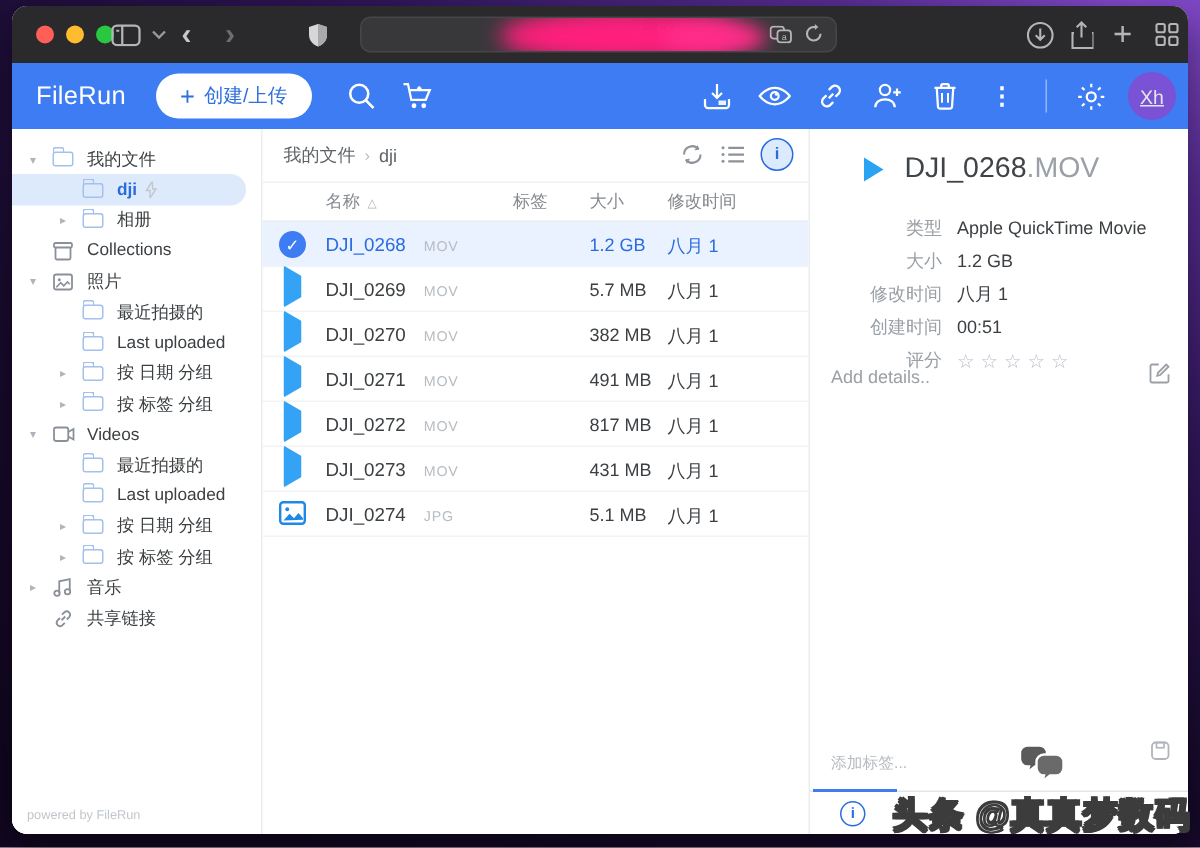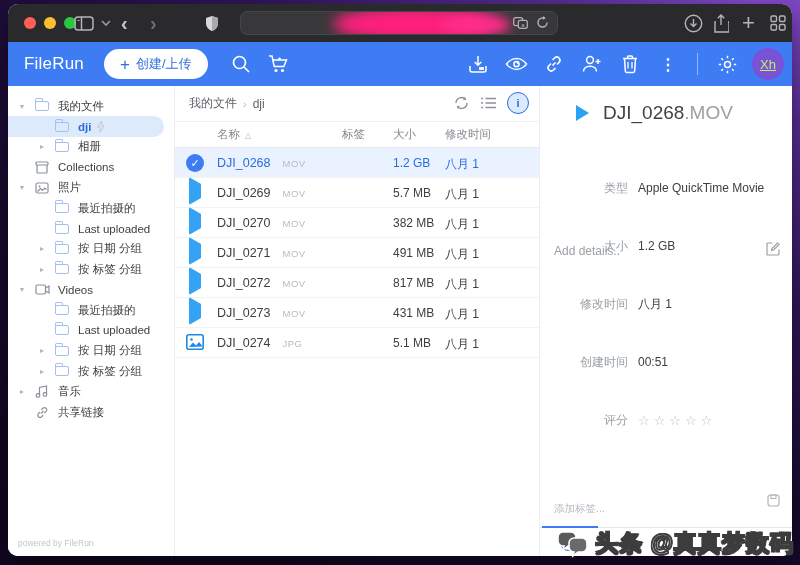--- a/index.html
+++ b/index.html
@@ -33,21 +33,21 @@
   .appbar { position:absolute; left:0; top:38px; right:0; height:44px; background:#3d7cf2;
     display:flex; align-items:center; }
   .logo { color:#fff; font-size:17px; letter-spacing:.2px; margin-left:16px; font-weight:500;}
   .create-btn { margin-left:20px; height:30px; border-radius:15px; background:#fff;
     border:none; display:flex; align-items:center; gap:6px; padding:0 16px;
     color:#2f6fde; font-size:13px; cursor:pointer; }
   .create-plus { font-size:17px; font-weight:500; line-height:1; }
   .abar-ic { width:38px; height:30px; display:flex; align-items:center; justify-content:center; }
   .abar-right { position:absolute; right:8px; display:flex; align-items:center; }
   .vdiv { width:1px; height:22px; background:rgba(255,255,255,.45); margin:0 10px; }
-  .avatar { width:32px; height:32px; border-radius:50%; background:#7a52d6; color:#bef264;
+  .avatar { width:32px; height:32px; border-radius:50%; background:#7a52d6; color:#e5e5e5;
     font-size:13px; display:flex; align-items:center; justify-content:center; margin-left:6px;text-decoration:underline;}
 
   
   .main { position:absolute; left:0; top:82px; right:0; bottom:0; background:#fff; display:flex; }
 
   
   .sidebar { width:167px; position:relative; border-right:1px solid #ebedef; background:#fff; }
   .tree { position:absolute; top:10px; left:0; right:0; }
   .s-row { height:20.4px; display:flex; align-items:center; font-size:11.5px; color:#3c4043;
     padding-left:12px; cursor:pointer; position:relative; }
@@ -89,37 +89,37 @@
   .playtri { width:0; height:0; border-left:12px solid #35a3f5; border-top:7px solid transparent;
     border-bottom:7px solid transparent; margin:2px 0 0 3px; border-radius:2px; }
 
   
   .details { flex:1; position:relative; background:#fff; }
   .d-title { position:absolute; left:20px; top:16px; display:flex; align-items:center; gap:14px;padding-left:16px; }
   .d-play { width:0; height:0; border-left:13px solid #2aa3f2; border-top:8px solid transparent;
     border-bottom:8px solid transparent; }
   .d-name { font-size:19px; color:#3f4449; } .d-ext { color:#9aa0a6; }
   .meta { position:absolute; left:0; top:55px; width:100%; }
-  .m-row { display:flex; height:22px; align-items:center; font-size:12px;margin-top:36px; }
+  .m-row { display:flex; height:22px; align-items:center; font-size:12px; }
   .m-label { width:88px; text-align:right; color:#9aa0a6; flex:0 0 88px; }
   .m-value { margin-left:10px; color:#3c4043; }
   .stars { color:#b9bec6; font-size:13px; letter-spacing:4px; }
   .add-details { position:absolute; left:14px; top:158px; font-size:12px; color:#9aa0a6; }
   .edit-ic { position:absolute; right:12px; top:156px; color:#9aa0a6; }
   .tag-input { position:absolute; left:14px; top:416px; font-size:10.5px; color:#b6bcc2; }
   .tag-ic { position:absolute; right:12px; top:408px; color:#b0b5bb; }
   .d-tabbar { position:absolute; left:0; right:0; top:441px; border-top:1px solid #e4e6e9; height:29px;}
   .tab-underline { position:absolute; left:2px; top:-2px; width:56px; height:2px; background:#3d7cf2; }
   .info-tab { position:absolute; left:20px; top:6px; width:17px; height:17px; border-radius:50%;
     border:1.4px solid #2a6ce0; color:#2a6ce0; font-size:10px; font-weight:bold;
     display:flex; align-items:center; justify-content:center; }
 
   
   .watermark { position:absolute; right:6px; bottom:6px; display:flex; align-items:center; gap:4px;
-    z-index:50; }
+    z-index:50;flex-direction:column; }
   .wm-text { font-size:23px; font-weight:bold; color:#fff; letter-spacing:1px;
     -webkit-text-stroke:1.4px #3c3c3c;
     text-shadow:1px 1px 0 #3c3c3c,-1px -1px 0 #3c3c3c,1px -1px 0 #3c3c3c,-1px 1px 0 #3c3c3c; }
   svg { display:block; }
 </style>
 </head>
 <body>
 
 <div class="window">
 

